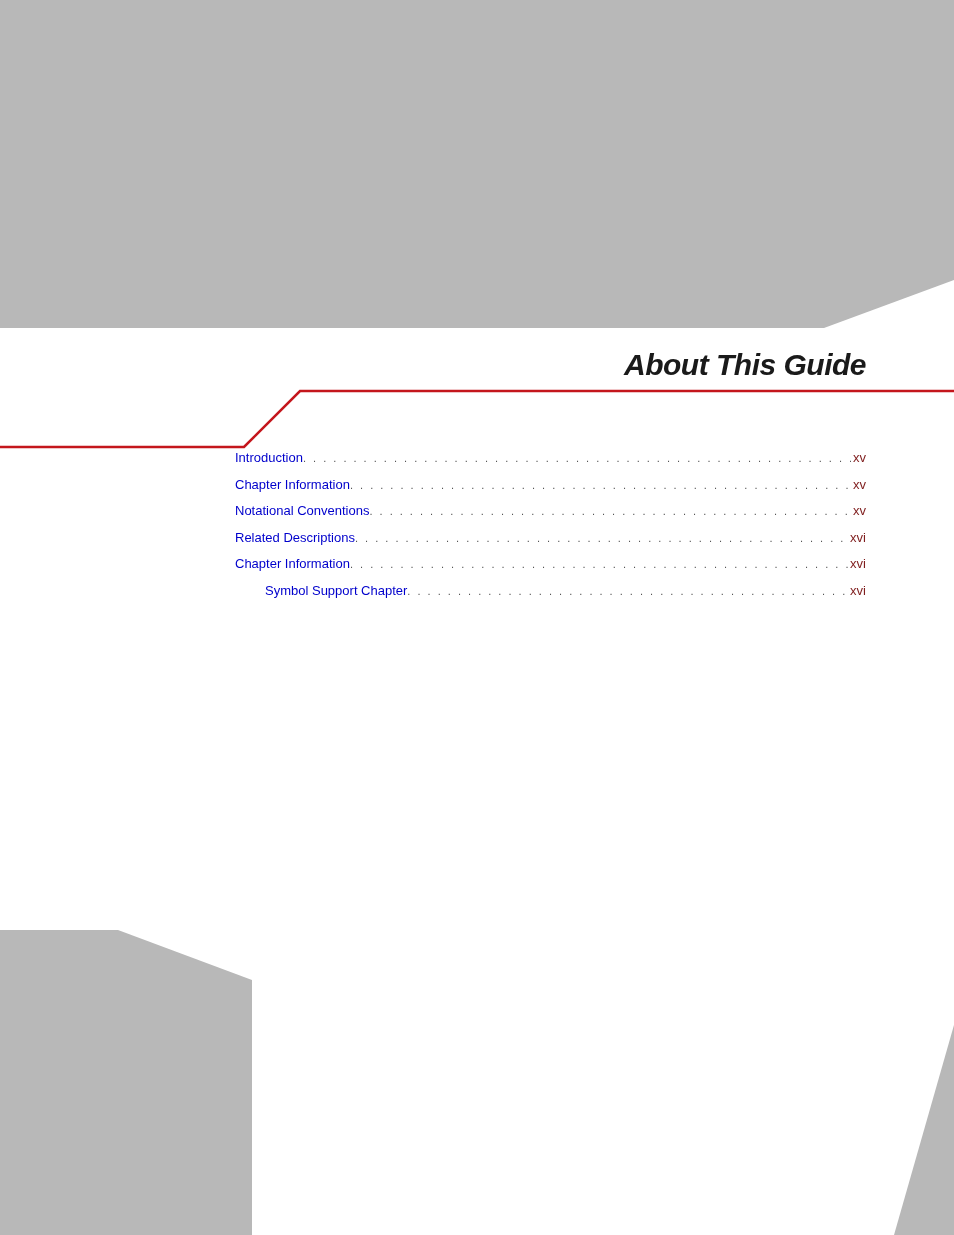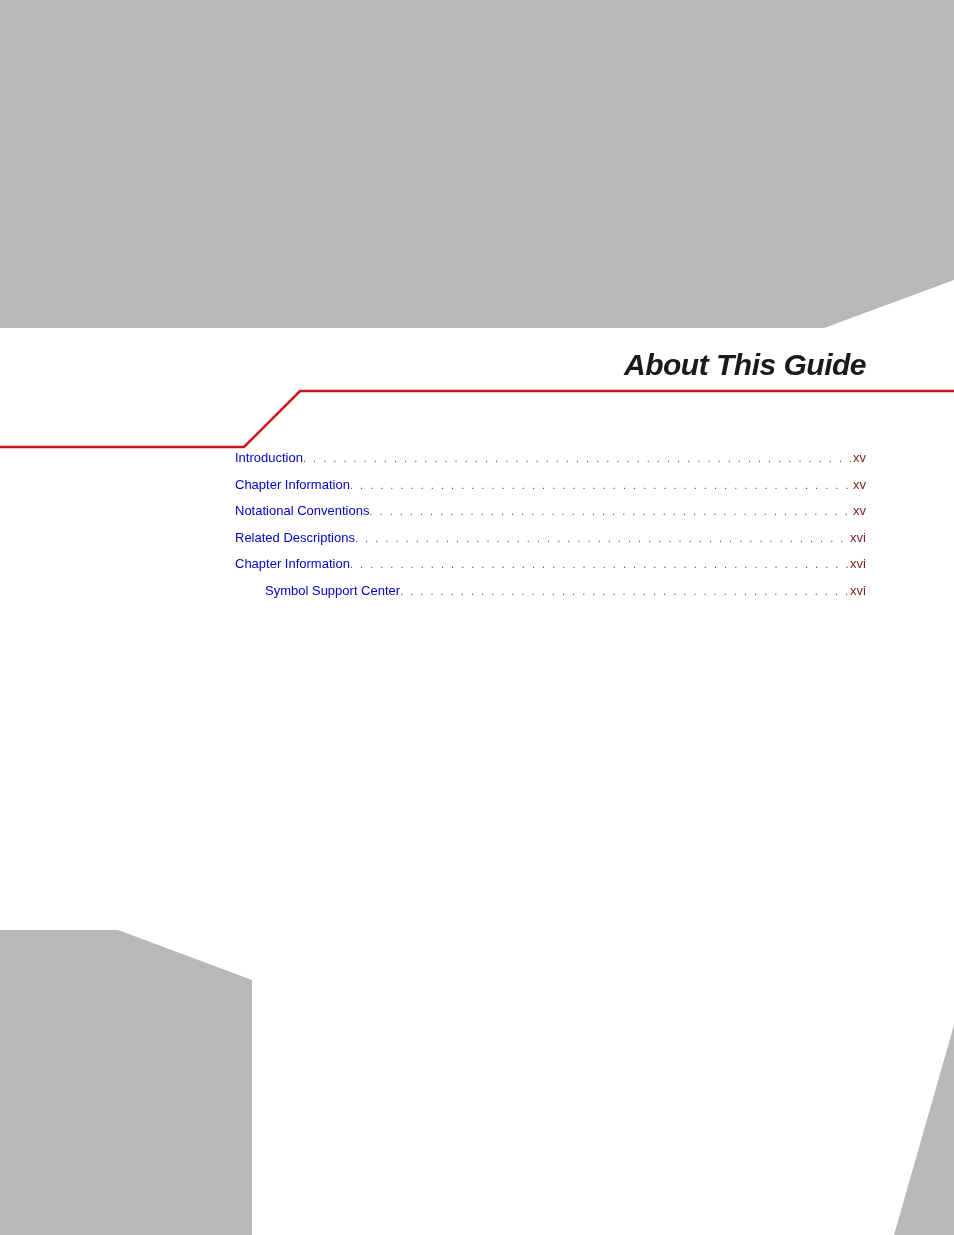--- a/index.html
+++ b/index.html
@@ -150,21 +150,21 @@
       <a class="toc-label">Related Descriptions</a>
       <span class="toc-dots-text"> . . . . . . . . . . . . . . . . . . . . . . . . . . . . . . . . . . . . . . . . . . . . . . . . . . . . . . . . . . . . . . . . . . . . . . . . . . . . . . . . . . . . . . . . . . . . . . . . . . . . . . . . . . . . . . . . . . . . . . . . . .</span>
       <span class="toc-page">xvi</span>
     </div>
     <div class="toc-entry">
       <a class="toc-label">Chapter Information</a>
       <span class="toc-dots-text"> . . . . . . . . . . . . . . . . . . . . . . . . . . . . . . . . . . . . . . . . . . . . . . . . . . . . . . . . . . . . . . . . . . . . . . . . . . . . . . . . . . . . . . . . . . . . . . . . . . . . . . . . . . . . . . . . . . . . . . . . . .</span>
       <span class="toc-page">xvi</span>
     </div>
     <div class="toc-entry indented">
-      <a class="toc-label">Symbol Support Center</a>
+      <a class="toc-label">Symbol Support Chapter</a>
       <span class="toc-dots-text"> . . . . . . . . . . . . . . . . . . . . . . . . . . . . . . . . . . . . . . . . . . . . . . . . . . . . . . . . . . . . . . . . . . . . . . . . . . . . . . . . . . . . . . . . . . . . . . . . . . . . . . . . . . . . . . . . . . . . . . . . . .</span>
       <span class="toc-page">xvi</span>
     </div>
   </div>
 
 <svg class="bottom-grey-diag" viewBox="0 0 252 305" preserveAspectRatio="none">
   <polygon points="0,0 118,0 252,50 252,305 0,305" fill="#b8b8b8"></polygon>
 </svg>
 
 <svg class="bottom-right-grey" viewBox="0 0 60 210" preserveAspectRatio="none">

